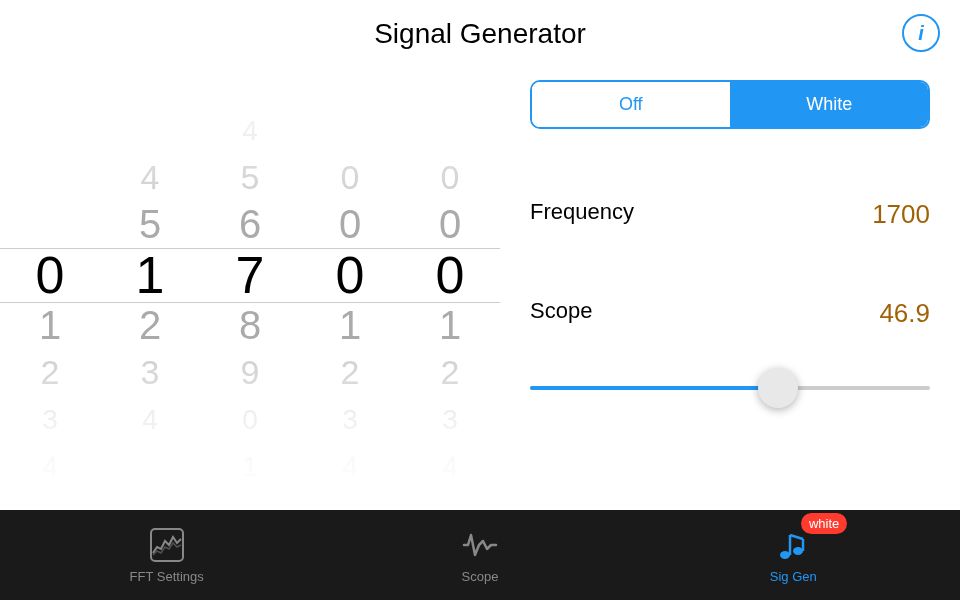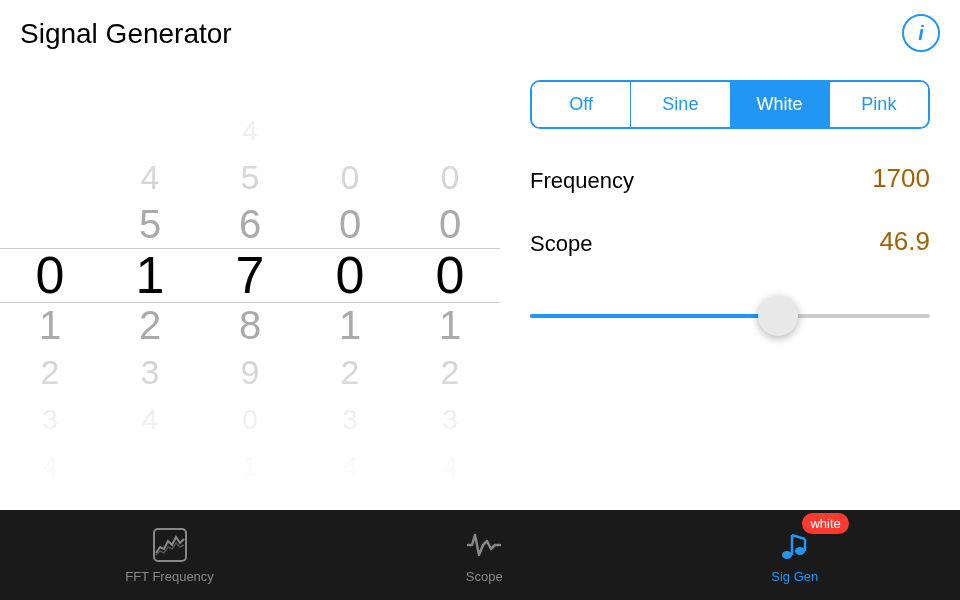--- a/index.html
+++ b/index.html
@@ -9,20 +9,21 @@
       background: #fff;
       font-family: -apple-system, 'Helvetica Neue', Arial, sans-serif;
       overflow: hidden;
       position: relative;
     }
 
     
     .header {
       display: flex;
       align-items: center;
+      justify-content: center;
       padding: 18px 20px 10px;
       position: relative;
     }
     .header-title {
       font-size: 28px;
       font-weight: 500;
       color: #000;
     }
     .info-btn {
       position: absolute;
@@ -150,23 +151,24 @@
     }
     .noise-btn:last-child { border-right: none; }
     .noise-btn.active {
       background: #2196F3;
       color: #fff;
     }
 
     
     .param-row {
       display: flex;
-      align-items: flex-end;
+      align-items: flex-start;
       justify-content: space-between;
       padding: 8px 0;
+      margin-top: 36px;
     }
     .param-label {
       font-size: 22px;
       font-weight: 400;
       color: #000;
     }
     .param-value {
       font-size: 26px;
       font-weight: 400;
       color: #a16207;
@@ -347,23 +349,21 @@
 
       <div class="picker-fade-top"></div>
       <div class="picker-fade-bottom"></div>
     </div>
   </div>
 
   <div class="controls-area">
 
     <div class="noise-buttons">
       <button class="noise-btn">Off</button>
-      <button class="noise-btn">Sine</button>
       <button class="noise-btn active">White</button>
-      <button class="noise-btn">Pink</button>
     </div>
 
     <div class="param-row">
       <span class="param-label">Frequency</span>
       <span class="param-value">1700</span>
     </div>
 
     <div class="param-row">
       <span class="param-label">Scope</span>
       <span class="param-value">46.9</span>
@@ -382,21 +382,21 @@
 <div class="bottom-nav">
 
   <div class="nav-item">
     <div class="nav-icon">
       <svg width="36" height="36" viewBox="0 0 36 36" fill="none">
         <rect x="2" y="2" width="32" height="32" rx="4" stroke="#888" stroke-width="2"></rect>
         <polyline points="4,26 8,20 12,22 16,14 20,18 24,10 28,16 32,12" stroke="#888" stroke-width="2" fill="none"></polyline>
         <polyline points="4,28 8,24 12,26 16,20 20,22 24,16 28,20 32,18" stroke="#888" stroke-width="1.5" fill="none" opacity="0.5"></polyline>
       </svg>
     </div>
-    <span class="nav-label">FFT Frequency</span>
+    <span class="nav-label">FFT Settings</span>
   </div>
 
   <div class="nav-item">
     <div class="nav-icon">
       <svg width="36" height="36" viewBox="0 0 36 36" fill="none">
         <polyline points="2,18 6,18 9,8 13,28 17,18 21,14 25,22 29,18 34,18" stroke="#888" stroke-width="2.5" fill="none" stroke-linecap="round" stroke-linejoin="round"></polyline>
       </svg>
     </div>
     <span class="nav-label">Scope</span>
   </div>

